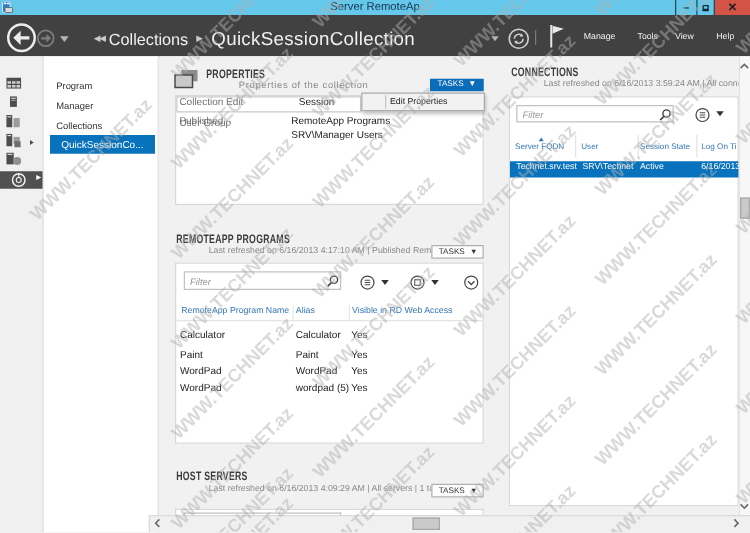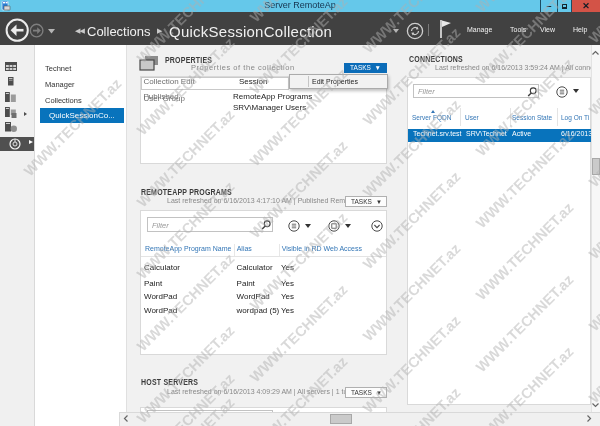--- a/index.html
+++ b/index.html
@@ -100,21 +100,21 @@
   <line x1="3" y1="1" x2="3" y2="19" stroke="#e8e8e8" stroke-width="1.6"></line>
   <path d="M4 1.5 L13 4 L4 8 Z" fill="#e8e8e8"></path>
 </svg>
 <div class="abs navmenu" style="left:467px">Manage</div>
 <div class="abs navmenu" style="left:510px">Tools</div>
 <div class="abs navmenu" style="left:540px">View</div>
 <div class="abs navmenu" style="left:573px">Help</div>
 
 <div class="abs" id="iconstrip"></div>
 <div class="abs" id="navlist"></div>
-<div class="abs navitem" style="top:64px">Technet</div>
+<div class="abs navitem" style="top:64px">Program</div>
 <div class="abs navitem" style="top:80px">Manager</div>
 <div class="abs navitem" style="top:96px">Collections</div>
 <div class="abs" id="navsel"></div>
 <div class="abs" id="navseltext">QuickSessionCo...</div>
 <div class="abs" id="iconsel"></div>
 
 <svg class="abs" style="left:5px;top:62px" width="12" height="9" viewBox="0 0 12 9">
   <rect x="0" y="0" width="12" height="9" fill="#4d4d4d"></rect>
   <rect x="1" y="3" width="2.8" height="2" fill="#e8e8e8" opacity="0.85"></rect>
     <rect x="4.6" y="3" width="2.8" height="2" fill="#e8e8e8" opacity="0.85"></rect>

